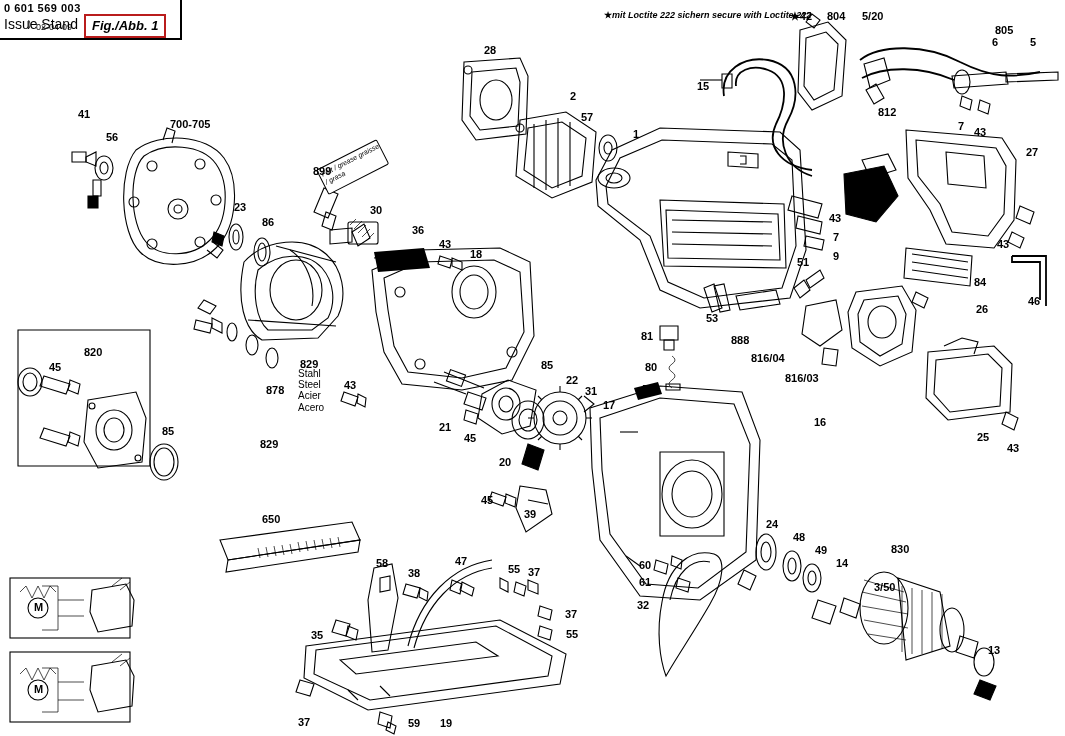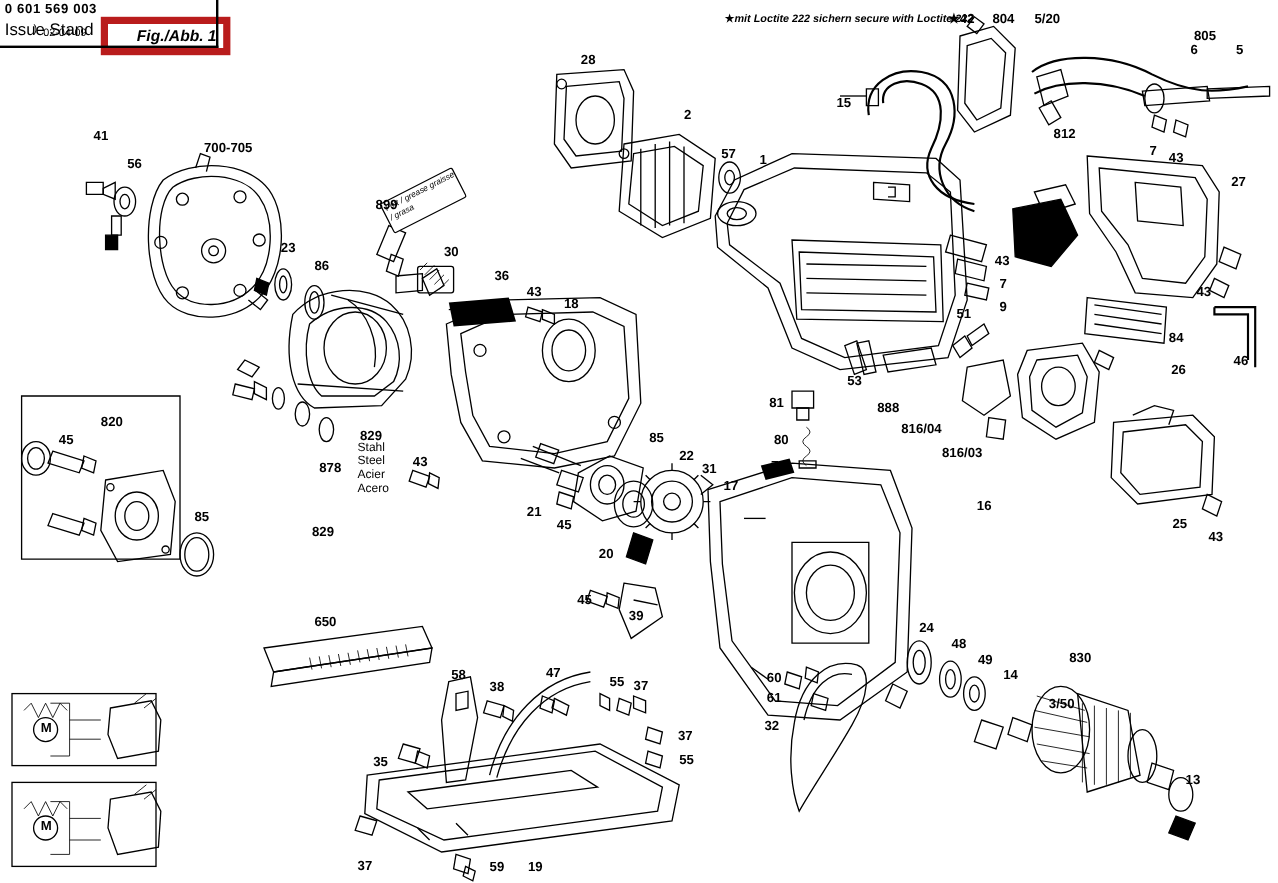--- a/index.html
+++ b/index.html
@@ -41,22 +41,22 @@
     line-height: 1.25;
   }
   #hdr-date {
     position: absolute;
     left: 36px; top: 22px;
     font-size: 9px; font-weight: normal;
   }
   #hdr-fig {
     position: absolute;
     left: 84px; top: 14px;
-    border: 6px solid #b91c1c;
-    padding: 2px 6px 3px 24px;
+    border: 2px solid #b91c1c;
+    padding: 2px 6px 3px 6px;
     font-size: 13px;
     font-weight: bold;
     font-style: italic;
     background: #fff;
   }
   #hdr-rule {
     position: absolute;
     left: 0; top: 38px; width: 182px; height: 2px;
     background: #000;
   }
@@ -424,21 +424,21 @@
       <div class="lbl" style="left: 170px; top: 118px;">700-705</div>
       <div class="lbl" style="left: 234px; top: 201px;">23</div>
       <div class="lbl" style="left: 262px; top: 216px;">86</div>
       <div class="lbl" style="left: 313px; top: 165px;">899</div>
       <div class="lbl" style="left: 370px; top: 204px;">30</div>
       <div class="lbl" style="left: 412px; top: 224px;">36</div>
       <div class="lbl" style="left: 439px; top: 238px;">43</div>
       <div class="lbl" style="left: 470px; top: 248px;">18</div>
       <div class="lbl" style="left: 484px; top: 44px;">28</div>
       <div class="lbl" style="left: 570px; top: 90px;">2</div>
-      <div class="lbl" style="left: 601px; top: 111px; margin-top: 12px;">57</div>
+      <div class="lbl" style="left: 581px; top: 111px;">57</div>
       <div class="lbl" style="left: 633px; top: 128px;">1</div>
       <div class="lbl" style="left: 790px; top: 10px;">★42</div>
       <div class="lbl" style="left: 827px; top: 10px;">804</div>
       <div class="lbl" style="left: 862px; top: 10px;">5/20</div>
       <div class="lbl" style="left: 995px; top: 24px;">805</div>
       <div class="lbl" style="left: 992px; top: 36px;">6</div>
       <div class="lbl" style="left: 1030px; top: 36px;">5</div>
       <div class="lbl" style="left: 697px; top: 80px;">15</div>
       <div class="lbl" style="left: 878px; top: 106px;">812</div>
       <div class="lbl" style="left: 958px; top: 120px;">7</div>

